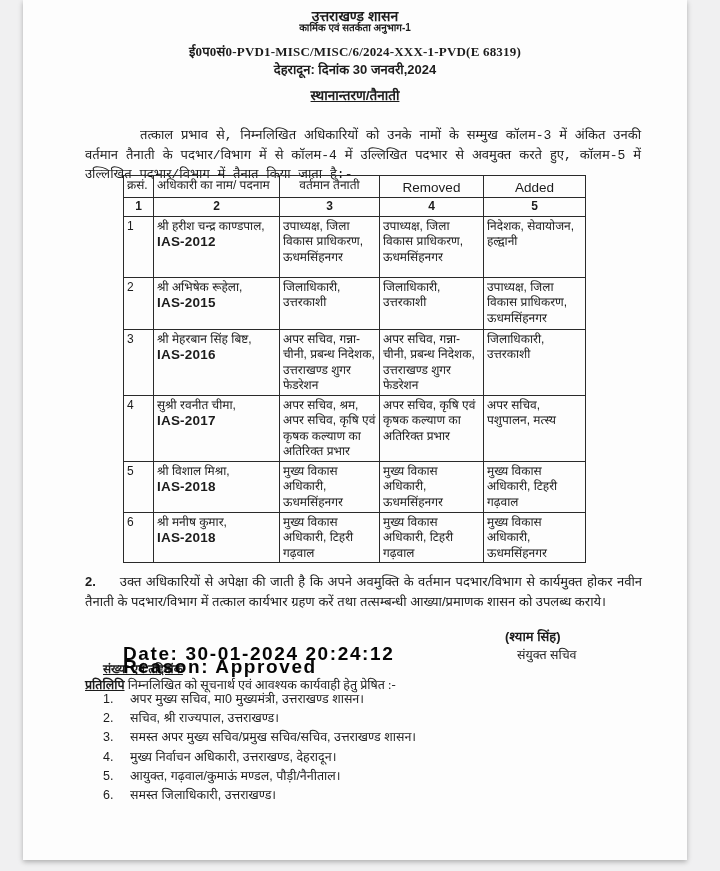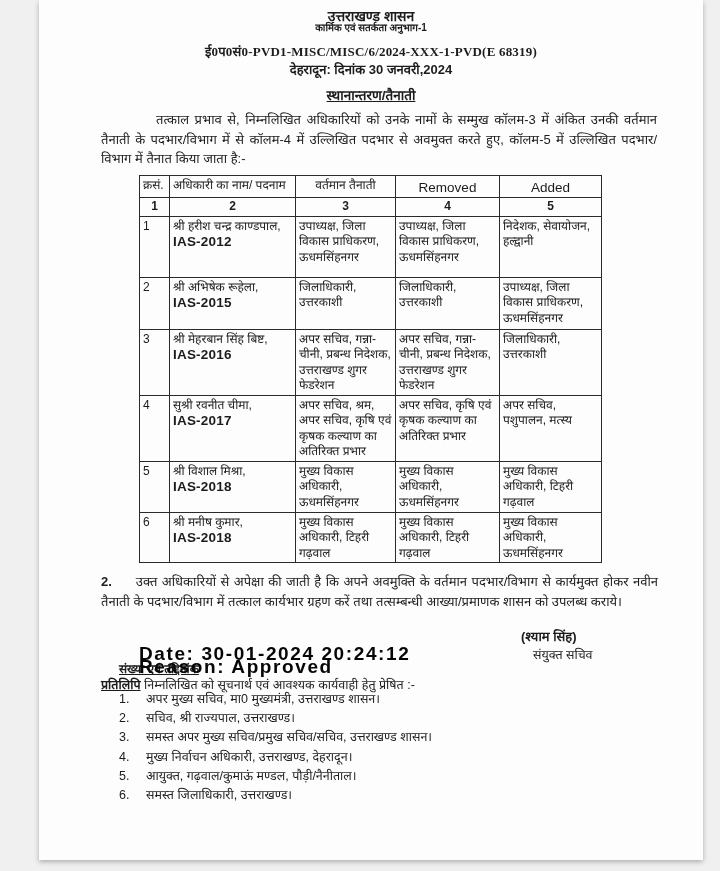--- a/index.html
+++ b/index.html
@@ -1,30 +1,30 @@
 <!DOCTYPE html>
 <html><head>
 <meta charset="utf-8">
 <style>
   * { margin:0; padding:0; box-sizing:border-box; }
   html,body { width:720px; height:871px; background:#f0f0f1; font-family:"Liberation Sans", sans-serif; color:#1c1c1c; overflow:hidden; }
   .viewer { position:relative; width:720px; height:871px; }
   .page { position:absolute; left:23px; top:0; width:664px; height:860px; background:#fdfdfd;
-          box-shadow:0 2px 5px rgba(0,0,0,0.28);margin-left:16px; }
+          box-shadow:0 2px 5px rgba(0,0,0,0.28); }
   .abs { position:absolute; }
   .center { left:0; width:664px; text-align:center; }
   .bold { font-weight:700; }
   .u { text-decoration:underline; }
   .t-org   { top:6px;  font-size:14px; }
   .t-sec   { top:20px; font-size:10px; }
   .t-ref   { top:42px; font-size:13px; font-family:"Liberation Serif", serif; letter-spacing:.2px; }
   .t-date  { top:60px; font-size:13px; }
   .t-subj  { top:86px; font-size:13.5px; }
   .para { font-size:13px; line-height:19.5px; text-align:justify; }
-  .p1 { top:110px; left:62px; width:556px; }
+  .p1 { top:126px; left:62px; width:556px;font-family:Liberation Mono, monospace; }
   .p1 .indent { display:inline-block; width:55px; }
   .p2 { top:572px; left:62px; width:557px; }
   .p2 .num { font-weight:700; margin-right:24px; }
   table.transfer { position:absolute; top:175px; left:100px; width:462px; border-collapse:collapse; table-layout:fixed; }
   table.transfer td, table.transfer th { border:1.4px solid #2a2a2a; vertical-align:top; padding:2px 3px 1px 3px;
       font-size:12px; line-height:15.5px; font-weight:400; text-align:left; overflow:hidden; }
   col.c1{width:30px;} col.c2{width:126px;} col.c3{width:100px;} col.c4{width:104px;} col.c5{width:102px;}
   tr.hdr th { font-weight:400; }
   tr.hdr .ctr { text-align:center; }
   tr.hdr .eng { font-size:13.5px; text-align:center; padding-top:4px; }
@@ -32,21 +32,21 @@
   td.sn { text-align:center; }
   .batch { font-weight:700; font-size:13.5px; letter-spacing:.2px; }
   tbody tr:nth-child(1){height:61px;} tbody tr:nth-child(2){height:52px;}
   tbody tr:nth-child(3){height:63px;} tbody tr:nth-child(4){height:63px;}
   tbody tr:nth-child(5){height:51px;} tbody tr:nth-child(6){height:50px;}
   .stamp { left:100px; color:#060606; font-weight:700; font-size:19px; letter-spacing:1.6px; z-index:2; white-space:nowrap; }
   .s1{top:621px;} .s2{top:643px;} .s3{top:656px;}
   .overlap { left:80px; top:660px; font-size:12px; font-weight:700; text-decoration:underline; z-index:1; white-space:nowrap; }
   .sig-name { left:482px; top:627px; font-size:13px; font-weight:700; }
   .sig-desig{ left:494px; top:646px; font-size:12.5px; }
-  .copy-head{ left:62px; top:676px; font-size:12.5px; z-index:3; }
+  .copy-head{ left:62px; top:676px; font-size:12.5px; z-index:3;font-family:Liberation Serif, serif; }
   .copies { left:80px; top:690px; width:520px; font-size:12.5px; }
   .copies .row { display:flex; line-height:19.2px; }
   .copies .n { width:27px; flex:none; }
 </style>
 </head>
 <body>
 
 <div class="viewer">
   <div class="page">
 

